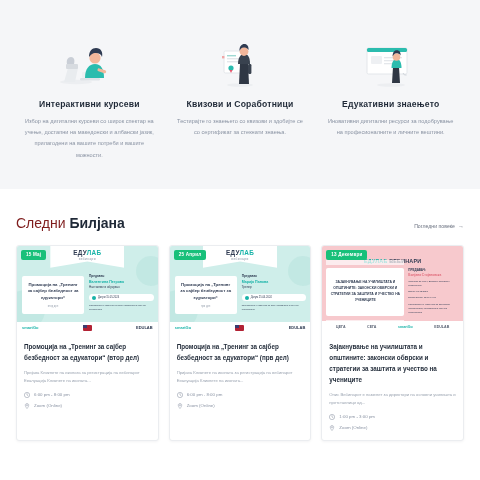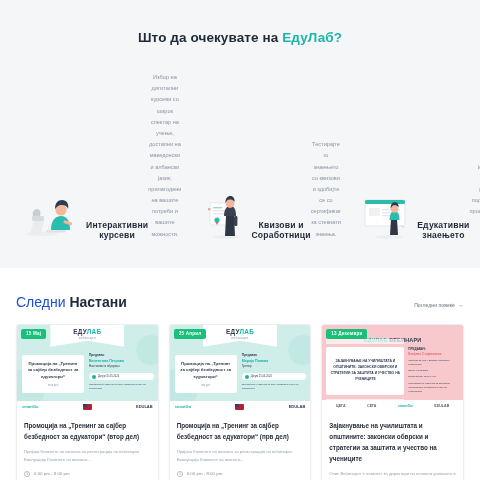--- a/index.html
+++ b/index.html
@@ -28,22 +28,22 @@
   .expect-title .accent { color:#1cb5ac; }
 
   .feature-row {
     display:flex;
     margin-top:20px;
     padding:0 14px;
   }
   .feature {
     flex:1;
     display:flex;
-    flex-direction:row;
-    align-items:flex-end;
+    flex-direction:column;
+    align-items:center;
     padding:0 10px;
   }
   .feature-art { height:46px; display:flex; align-items:flex-end; justify-content:center; }
   .feature-h {
     font-size:8.6px;
     font-weight:bold;
     color:#1f2937;
     margin-top:11px;
     text-align:center;
     letter-spacing:.2px;
@@ -56,21 +56,21 @@
     margin-top:7px;
     max-width:130px;
   }
 
   
   .events { padding:26px 16px 0 16px; background:#fff; }
   .events-head {
     display:flex; align-items:baseline; justify-content:space-between;
   }
   .events-title { font-size:14px; font-weight:bold; color:#1f2937; }
-  .events-title .t1 { color:#1d4ed8; font-weight:normal; }
+  .events-title .t1 { color:#7f1d1d; font-weight:normal; }
   .see-all {
     font-size:5.2px; color:#6b7280; display:flex; align-items:center; gap:3px;
     text-decoration:none;
   }
   .see-all .arw { font-size:6px; }
 
   .cards { display:flex; gap:10px; margin-top:14px; }
   .card {
     flex:1;
     background:#fff;
@@ -172,23 +172,20 @@
   .ico { width:6px;height:6px;flex:none;color:#9aa3b0; }
   .ico svg { width:6px;height:6px;display:block; }
 </style>
 </head>
 <body>
 
 <div class="page">
 
   <section class="expect">
 
-    <h2 class="expect-title">
-      <span>Што да очекувате на </span><span class="accent">ЕдуЛаб?</span>
-    </h2>
 
     <div class="feature-row">
 
       <div class="feature">
         <div class="feature-art">
           <svg width="62" height="46" viewBox="0 0 62 46">
             <ellipse cx="18" cy="40" rx="16" ry="2.2" fill="#eceef1"></ellipse>
             <path d="M6 40 L10 26 L20 26 L17 40 Z" fill="#e9ecef"></path>
             <rect x="8" y="22" width="12" height="5" rx="1" fill="#d7dbe0"></rect>
             <path d="M9 22 c-1-4 1-7 4-7 c3 0 4 3 3 7 z" fill="#c9ced6"></path>
@@ -248,21 +245,21 @@
       </div>
 
     </div>
   </section>
 
   <section class="events">
 
     <div class="events-head">
       <h2 class="events-title">
         <span class="t1">Следни</span>
-        <span>Настани</span>
+        <span>Билјана</span>
       </h2>
       <a class="see-all" href="#">
         <span>Погледни повеќе</span>
         <span class="arw">→</span>
       </a>
     </div>
 
     <div class="cards">
 
       <article class="card">

